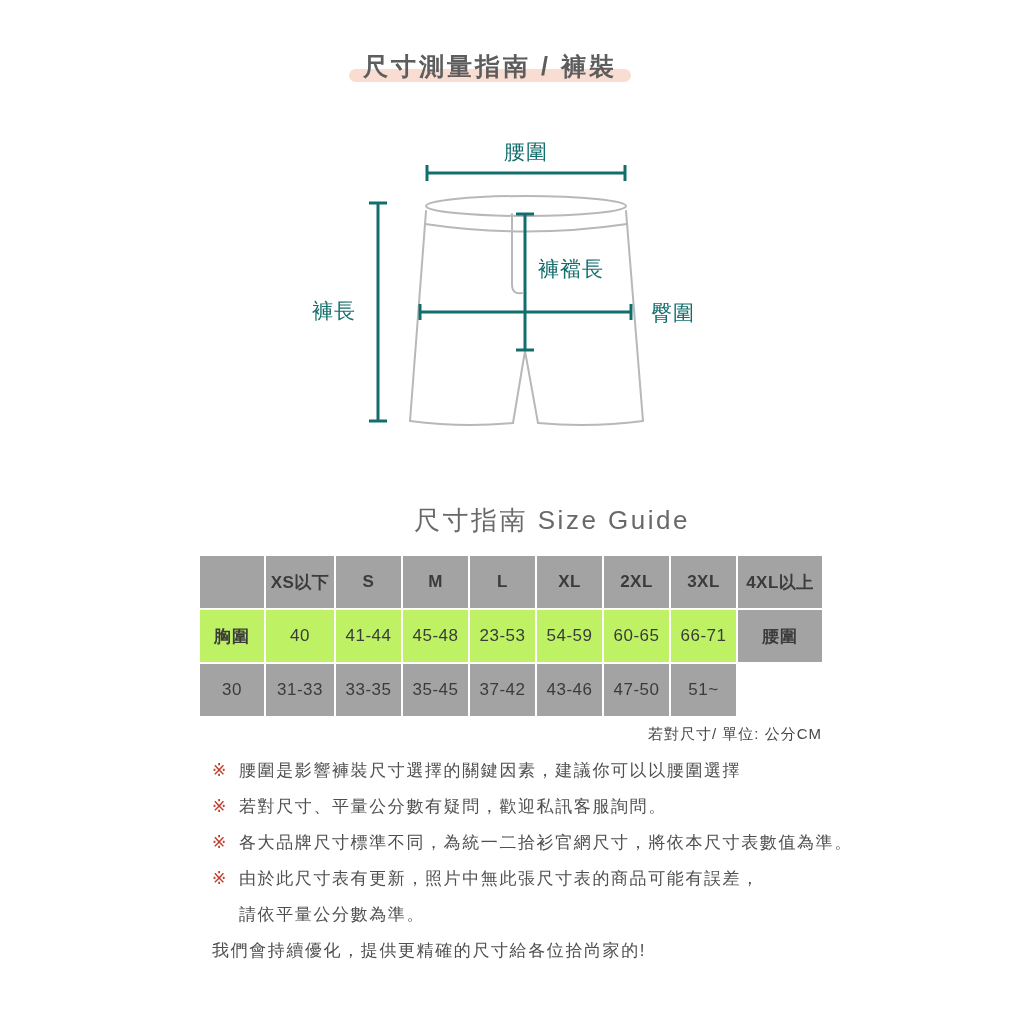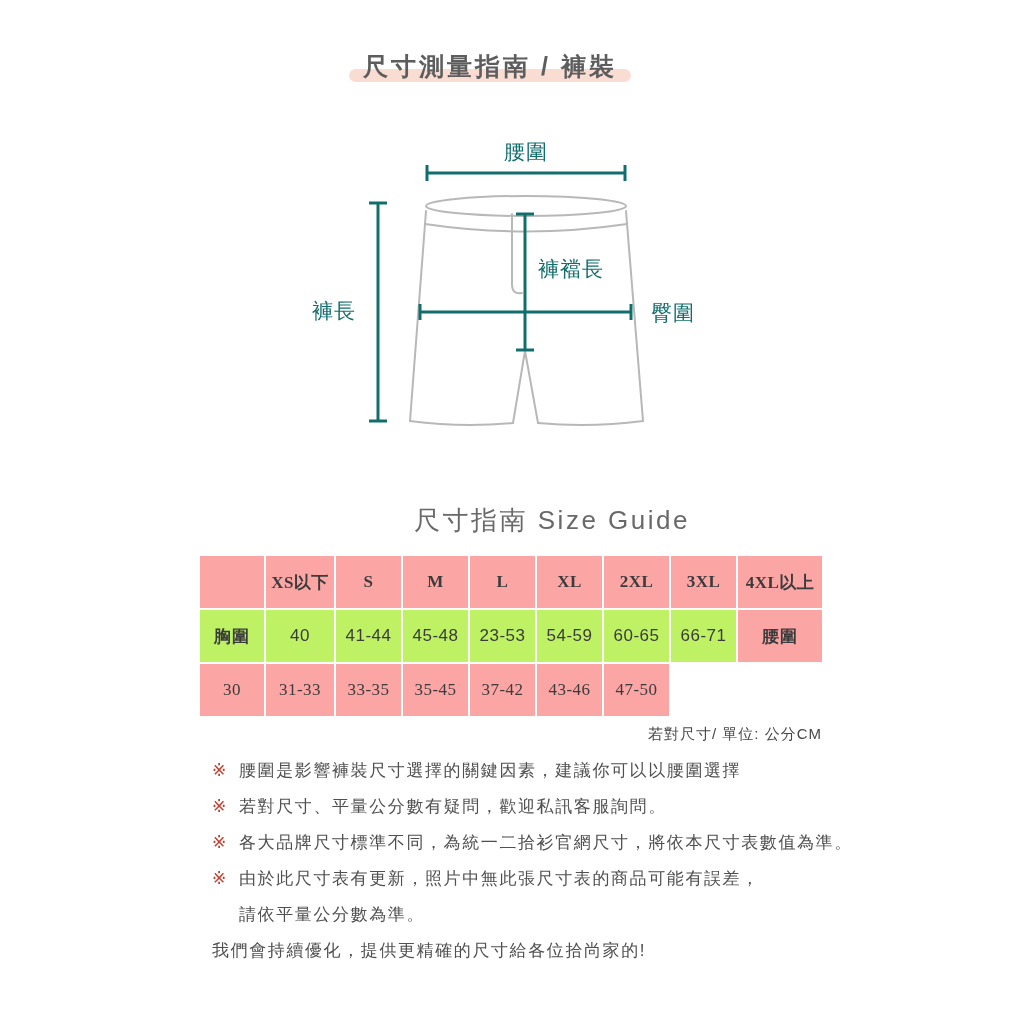--- a/index.html
+++ b/index.html
@@ -26,21 +26,21 @@
   
   .h2{top:503px;left:0;width:1024px;text-align:center;font-size:26px;
     color:#696969;letter-spacing:2.5px;font-weight:500;padding-left:40px;}
 
   
   .size-table{top:556px;left:200px;display:grid;
     grid-template-columns:64px 68px 65px 65px 65px 65px 65px 65px 84px;
     grid-auto-rows:52px;gap:2px;background:#ffffff;}
   .cell{display:flex;align-items:center;justify-content:center;
     font-size:17px;color:#3b3b3b;letter-spacing:0.5px;}
-  .row-pink{background:#fca5a5;font-family:Liberation Serif, serif;}
+  .row-pink{background:#a3a3a3;}
   .row-white{background:#bef264;}
   .cell.hd{font-weight:600;}
   .cell.rowlab{font-weight:600;letter-spacing:1px;}
 
   .unit-note{top:725px;right:202px;font-size:15px;color:#474747;letter-spacing:1px;}
 
   
   .notes{top:753px;left:212px;width:640px;}
   .note-row{display:flex;line-height:36px;font-size:17px;color:#4f4f4f;
     letter-spacing:1.6px;white-space:nowrap;}
@@ -125,20 +125,21 @@
     <div class="cell row-white">66-71</div>
 
     <div class="cell rowlab row-pink">腰圍</div>
     <div class="cell row-pink">30</div>
     <div class="cell row-pink">31-33</div>
     <div class="cell row-pink">33-35</div>
     <div class="cell row-pink">35-45</div>
     <div class="cell row-pink">37-42</div>
     <div class="cell row-pink">43-46</div>
     <div class="cell row-pink">47-50</div>
+    <div class="cell row-pink">51~</div>
   </div>
 
   <div class="abs unit-note">若對尺寸/ 單位: 公分CM</div>
 
   <div class="abs notes">
     <div class="note-row">
       <span class="note-marker">※</span>
       <span>腰圍是影響褲裝尺寸選擇的關鍵因素，建議你可以以腰圍選擇</span>
     </div>
     <div class="note-row">

